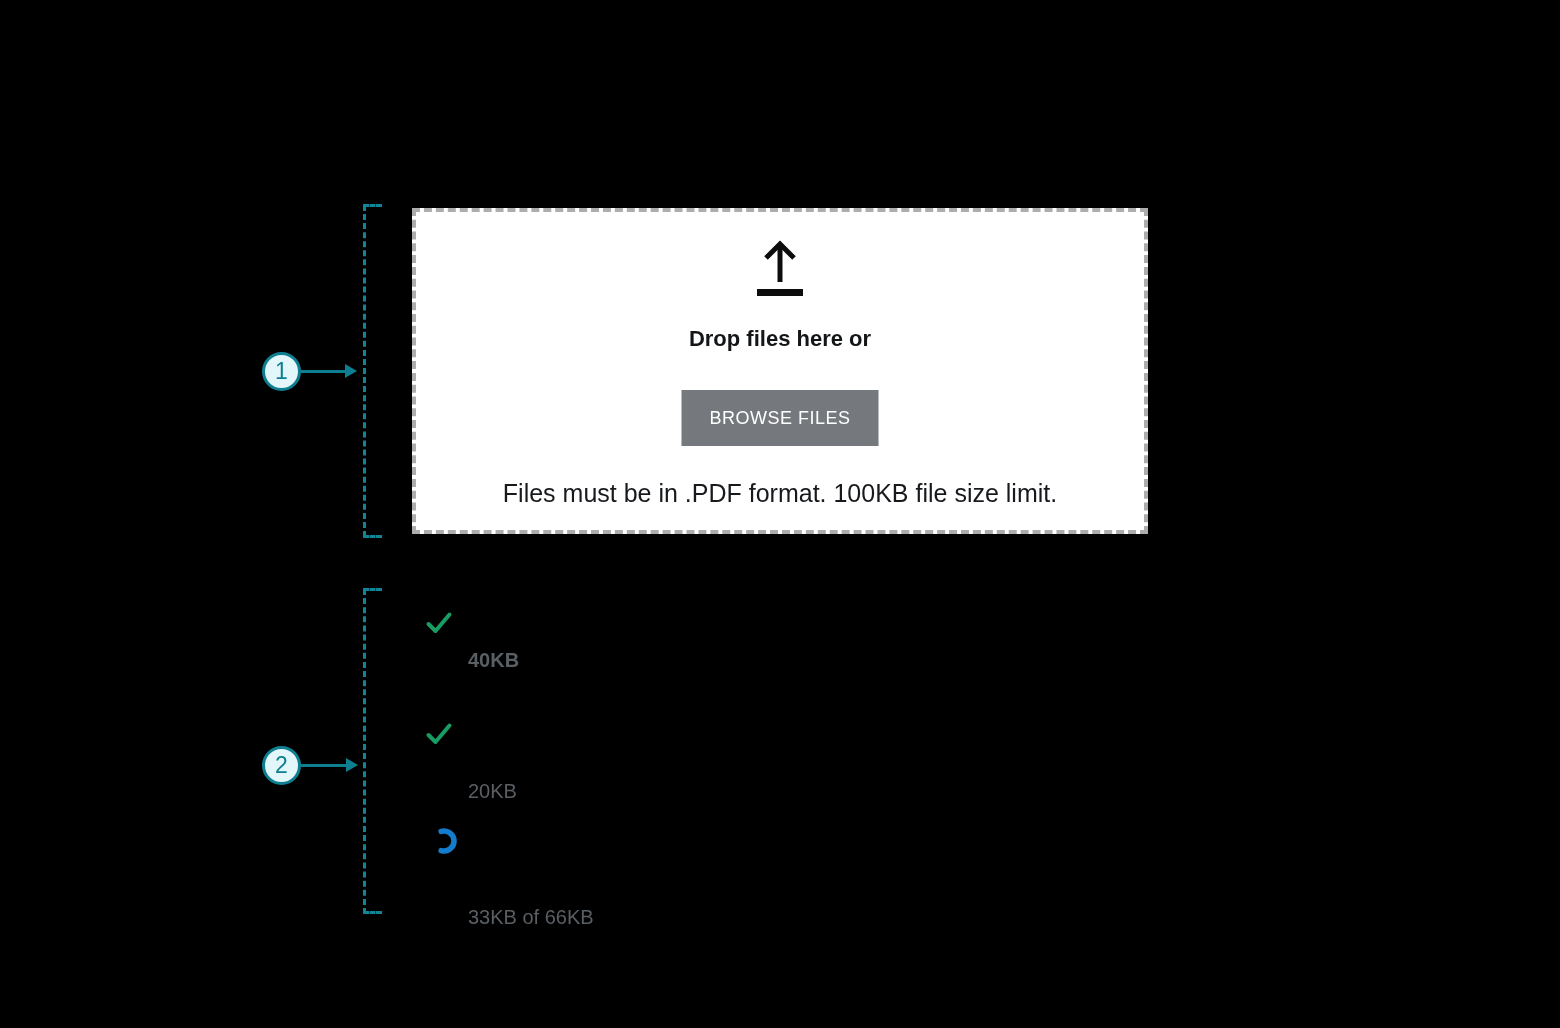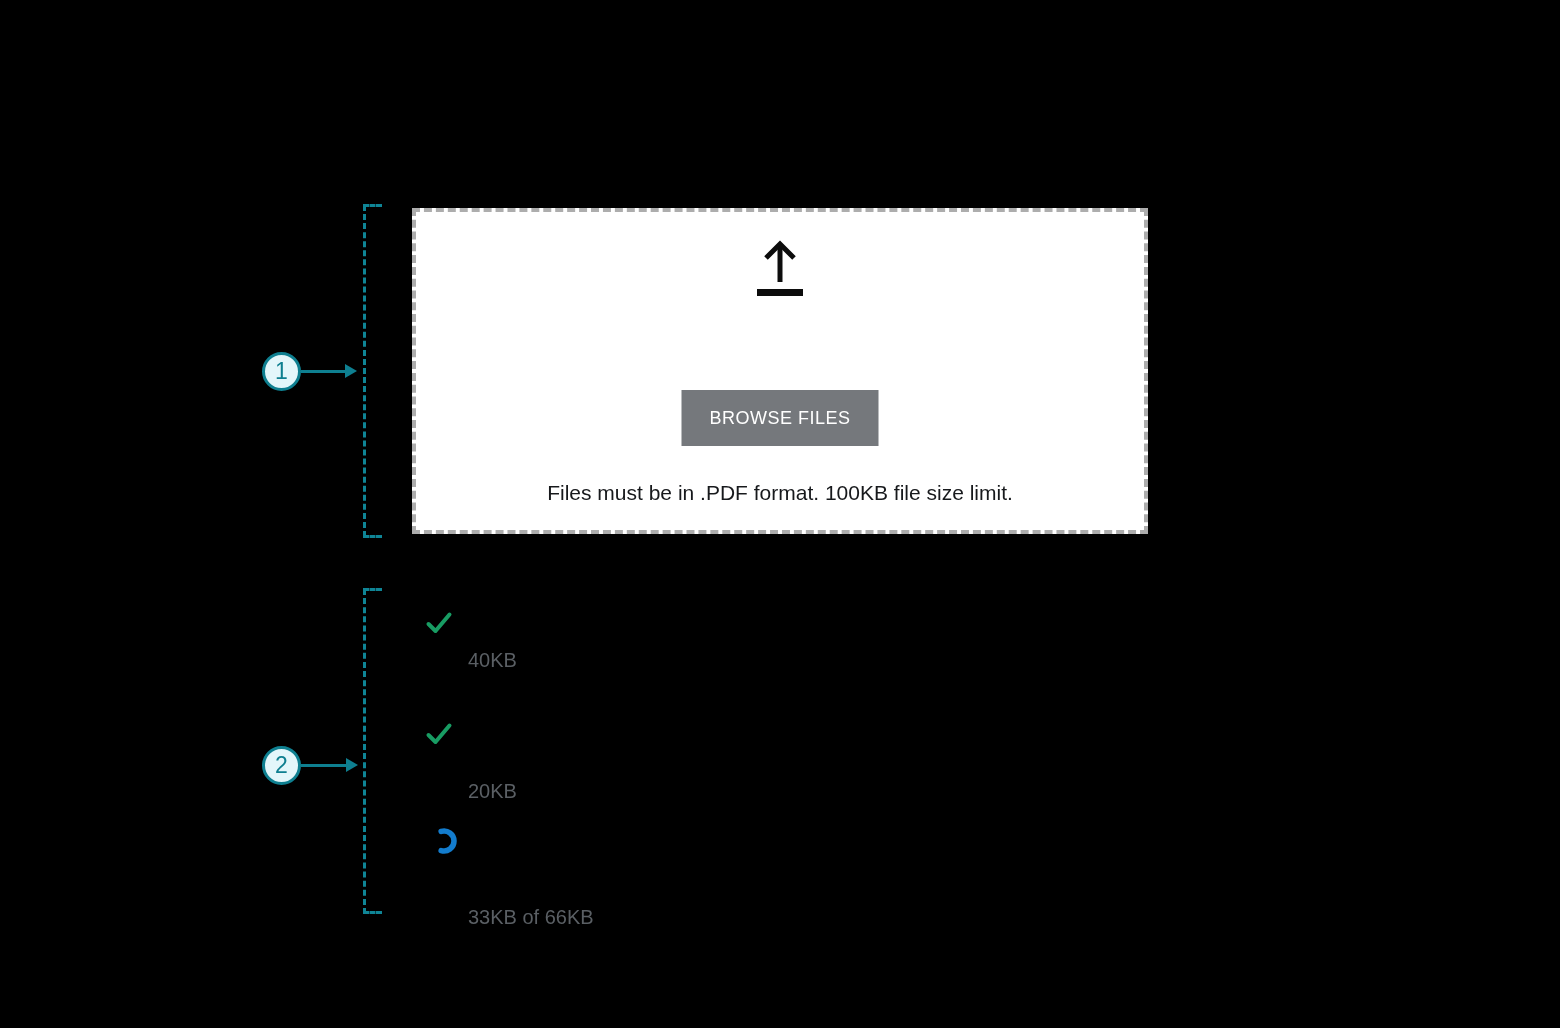--- a/index.html
+++ b/index.html
@@ -86,21 +86,21 @@
     font-family: inherit;
     font-size: 18px;
     letter-spacing: 0.5px;
     cursor: pointer;
   }
   .dz-note {
     position: absolute;
     left: 0; top: 266px;
     width: 100%;
     text-align: center;
-    font-size: 21px;
+    font-size: 25px;
     line-height: 30px;
     color: #17191c;
   }
 
   
   .file-icon { position: absolute; }
   .file-size {
     position: absolute;
     left: 468px;
     font-size: 20px;
@@ -126,20 +126,21 @@
   <div class="dropzone">
     <span class="dz-icon">
       <svg width="56" height="62" viewBox="0 0 56 62">
         <g stroke="#0c0c0c" stroke-width="5" fill="none">
           <path d="M28 10 L28 46"></path>
           <path d="M14 22 L28 8 L42 22"></path>
         </g>
         <rect x="5" y="53" width="46" height="7" fill="#0c0c0c"></rect>
       </svg>
     </span>
+    <div class="dz-title">Drop files here or</div>
     <button class="dz-button">BROWSE FILES</button>
     <div class="dz-note">Files must be in .PDF format. 100KB file size limit.</div>
   </div>
 
   <div>
     <div class="bracket-v" style="left:363px; top:589px; height:325px;"></div>
     <div class="bracket-arm" style="left:363px; top:588px;"></div>
     <div class="bracket-arm" style="left:363px; top:911px;"></div>
   </div>
 
@@ -148,21 +149,21 @@
   <div class="arrow-head" style="left:346px; top:758px;"></div>
 
   <div>
 
     <div>
       <span class="file-icon" style="left:425px; top:609px;">
         <svg width="28" height="28" viewBox="0 0 28 28">
           <path d="M3.5 15 L10.5 22 L24.5 5.5" fill="none" stroke="#189c63" stroke-width="4" stroke-linecap="round" stroke-linejoin="round"></path>
         </svg>
       </span>
-      <span class="file-size" style="top:646px;">40KB</span>
+      <span class="file-size" style="top:646px;font-weight:bold;">40KB</span>
     </div>
 
     <div>
       <span class="file-icon" style="left:425px; top:720px;">
         <svg width="28" height="28" viewBox="0 0 28 28">
           <path d="M3.5 15 L10.5 22 L24.5 5.5" fill="none" stroke="#189c63" stroke-width="4" stroke-linecap="round" stroke-linejoin="round"></path>
         </svg>
       </span>
       <span class="file-size" style="top:777px;">20KB</span>
     </div>

